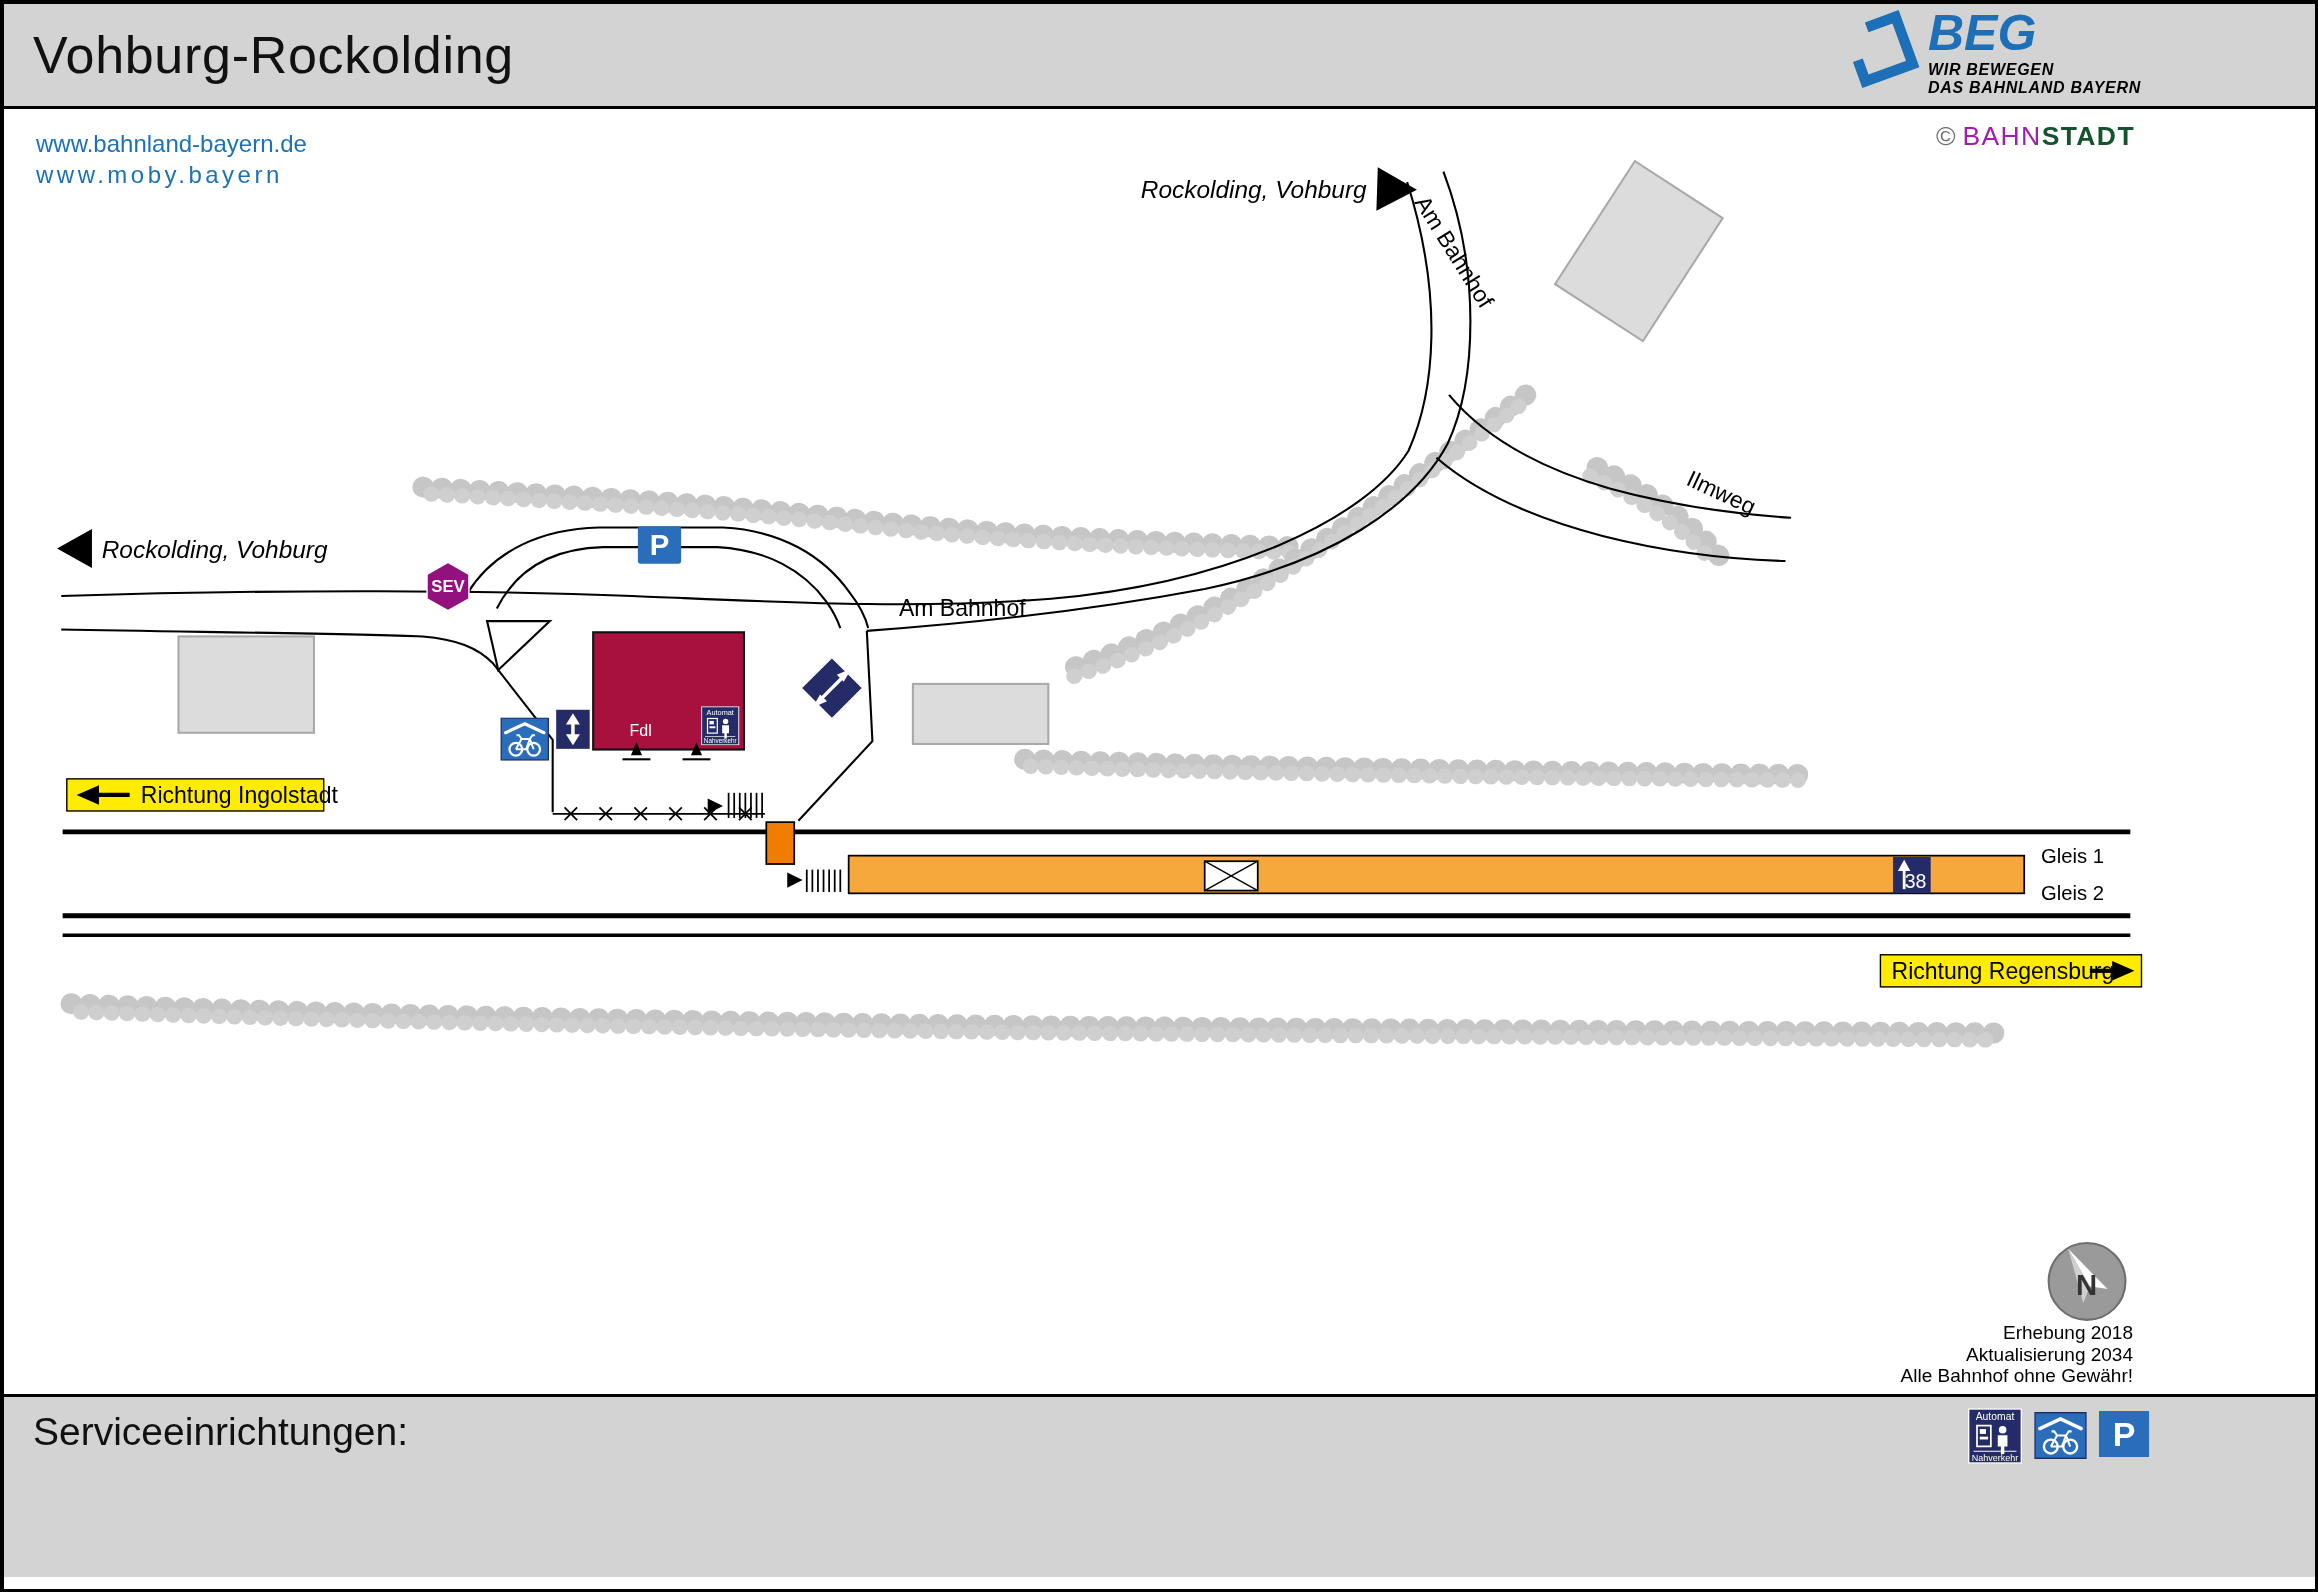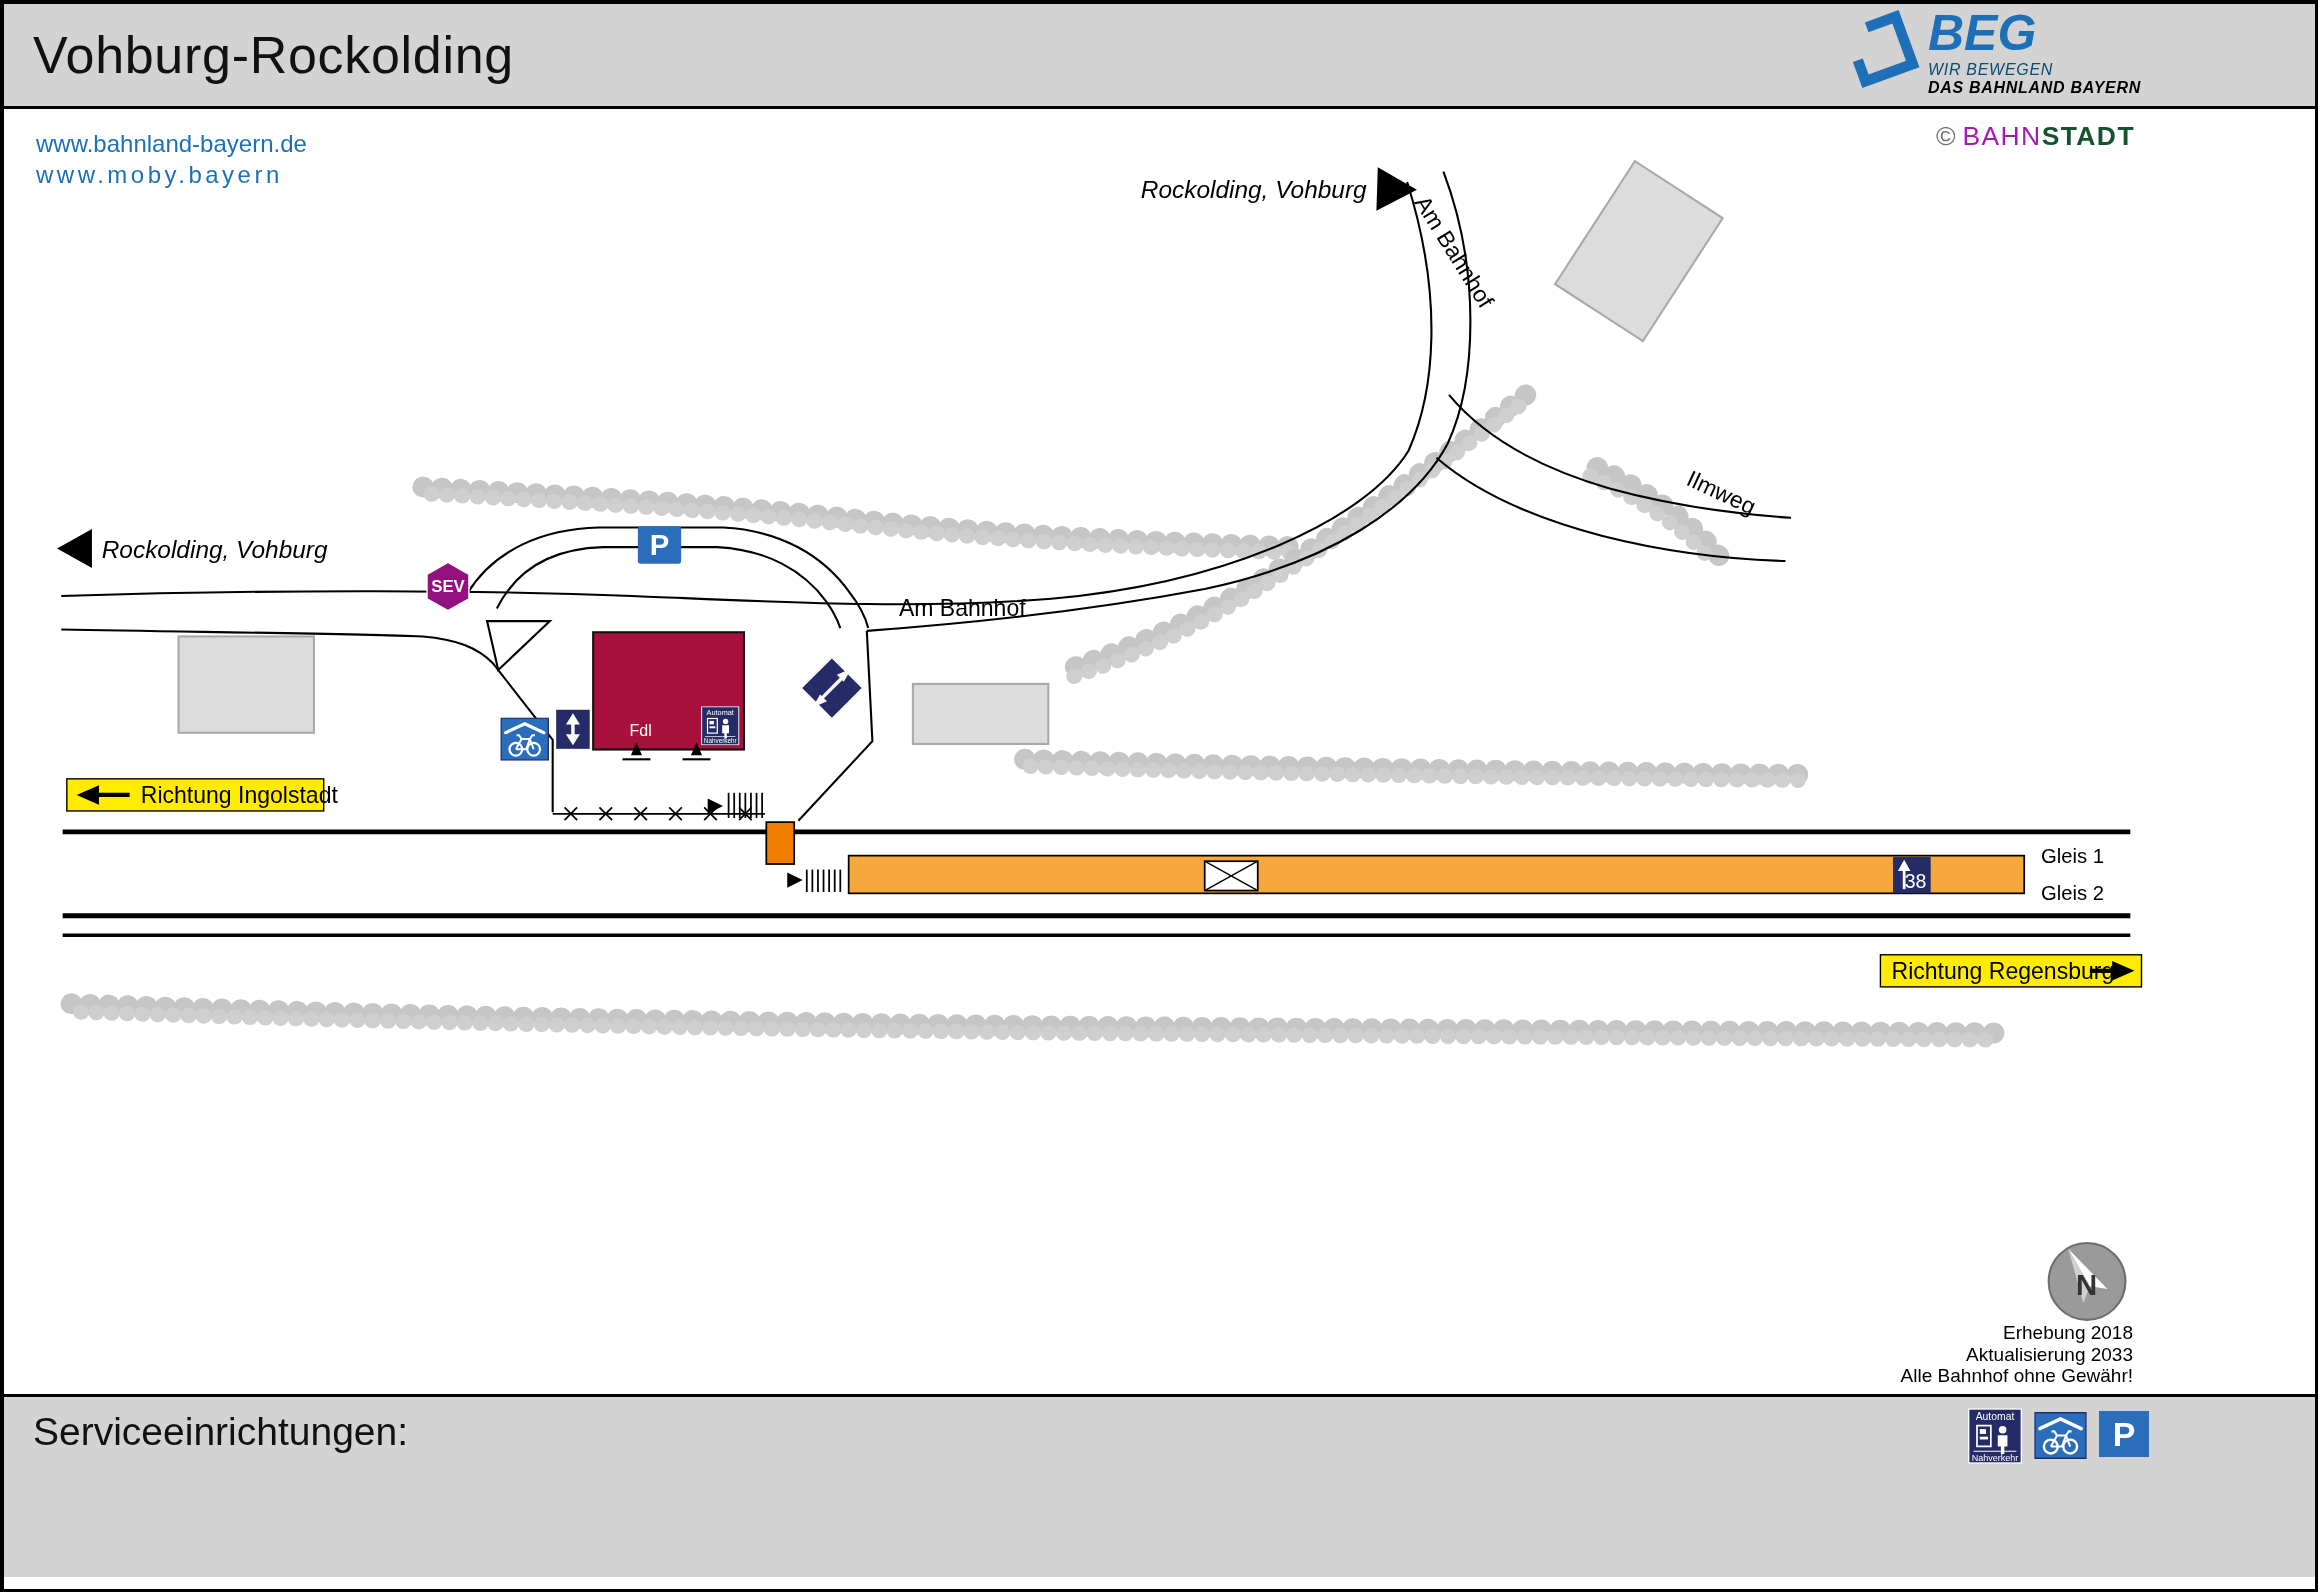--- a/index.html
+++ b/index.html
@@ -5,21 +5,21 @@
   *{margin:0;padding:0;box-sizing:border-box}
   html,body{background:#777}
   #page{position:relative;width:2319px;height:1593px;background:#fff;border:4.2px solid #000;
         overflow:hidden;font-family:"Liberation Sans",sans-serif}
   
   .header{position:absolute;left:0;top:0;width:100%;height:105px;background:#D3D3D3;border-bottom:3.5px solid #000;z-index:5}
   .title{position:absolute;left:29px;top:50%;transform:translateY(-50%);font-size:52px;color:#111;letter-spacing:0.7px;white-space:nowrap}
   .beg{position:absolute;right:174px;top:2.8px;display:flex;align-items:center}
   .beg-text{margin-left:7px}
   .beg-word{font-size:50px;font-weight:bold;font-style:italic;color:#1D70B7;line-height:50px}
-  .beg-claim1{font-size:16px;font-weight:normal;font-style:italic;color:#0c4a6e;margin-top:2.8px;letter-spacing:0.7px}
+  .beg-claim1{font-size:16px;font-weight:bold;font-style:italic;color:#000000;margin-top:2.8px;letter-spacing:0.7px}
   .beg-claim2{font-size:16px;font-weight:bold;font-style:italic;color:#000000;letter-spacing:0.7px}
   
   .bahnstadt{position:absolute;top:117px;right:180px;font-size:26.5px;color:#4A5A52;letter-spacing:1.4px;z-index:6}
   .bahnstadt .c{color:#6e6e6e;margin-right:5.6px}
   .bs-bold{font-weight:normal;color:#a21caf}
   .bs-light{font-weight:bold;color:#14532d}
   .links{position:absolute;left:32px;top:124px;z-index:6}
   .links a{display:block;color:#1D71B8;font-size:24px;text-decoration:none;line-height:31px}
   .links a.moby{letter-spacing:3.5px}
   
@@ -246,21 +246,21 @@
     <span class="c">©</span><span class="bs-bold">BAHN</span><span class="bs-light">STADT</span>
   </div>
 
   <div class="links">
     <a href="#">www.bahnland-bayern.de</a>
     <a href="#" class="moby">www.moby.bayern</a>
   </div>
 
   <div class="notes">
     <div>Erhebung 2018</div>
-    <div>Aktualisierung 2033</div>
+    <div>Aktualisierung 2034</div>
     <div>Alle Bahnhof ohne Gewähr!</div>
   </div>
 
   <div class="footer">
     <div class="footer-title">Serviceeinrichtungen:</div>
     <svg class="f-icon" style="left:1964px" width="54" height="56" viewBox="0 0 78 80">
       <use href="#sym-automat"></use>
     </svg>
     <svg class="f-icon" style="left:2030px;top:15.4px" width="53" height="47" viewBox="0 0 76 68">
       <use href="#sym-bike"></use>

